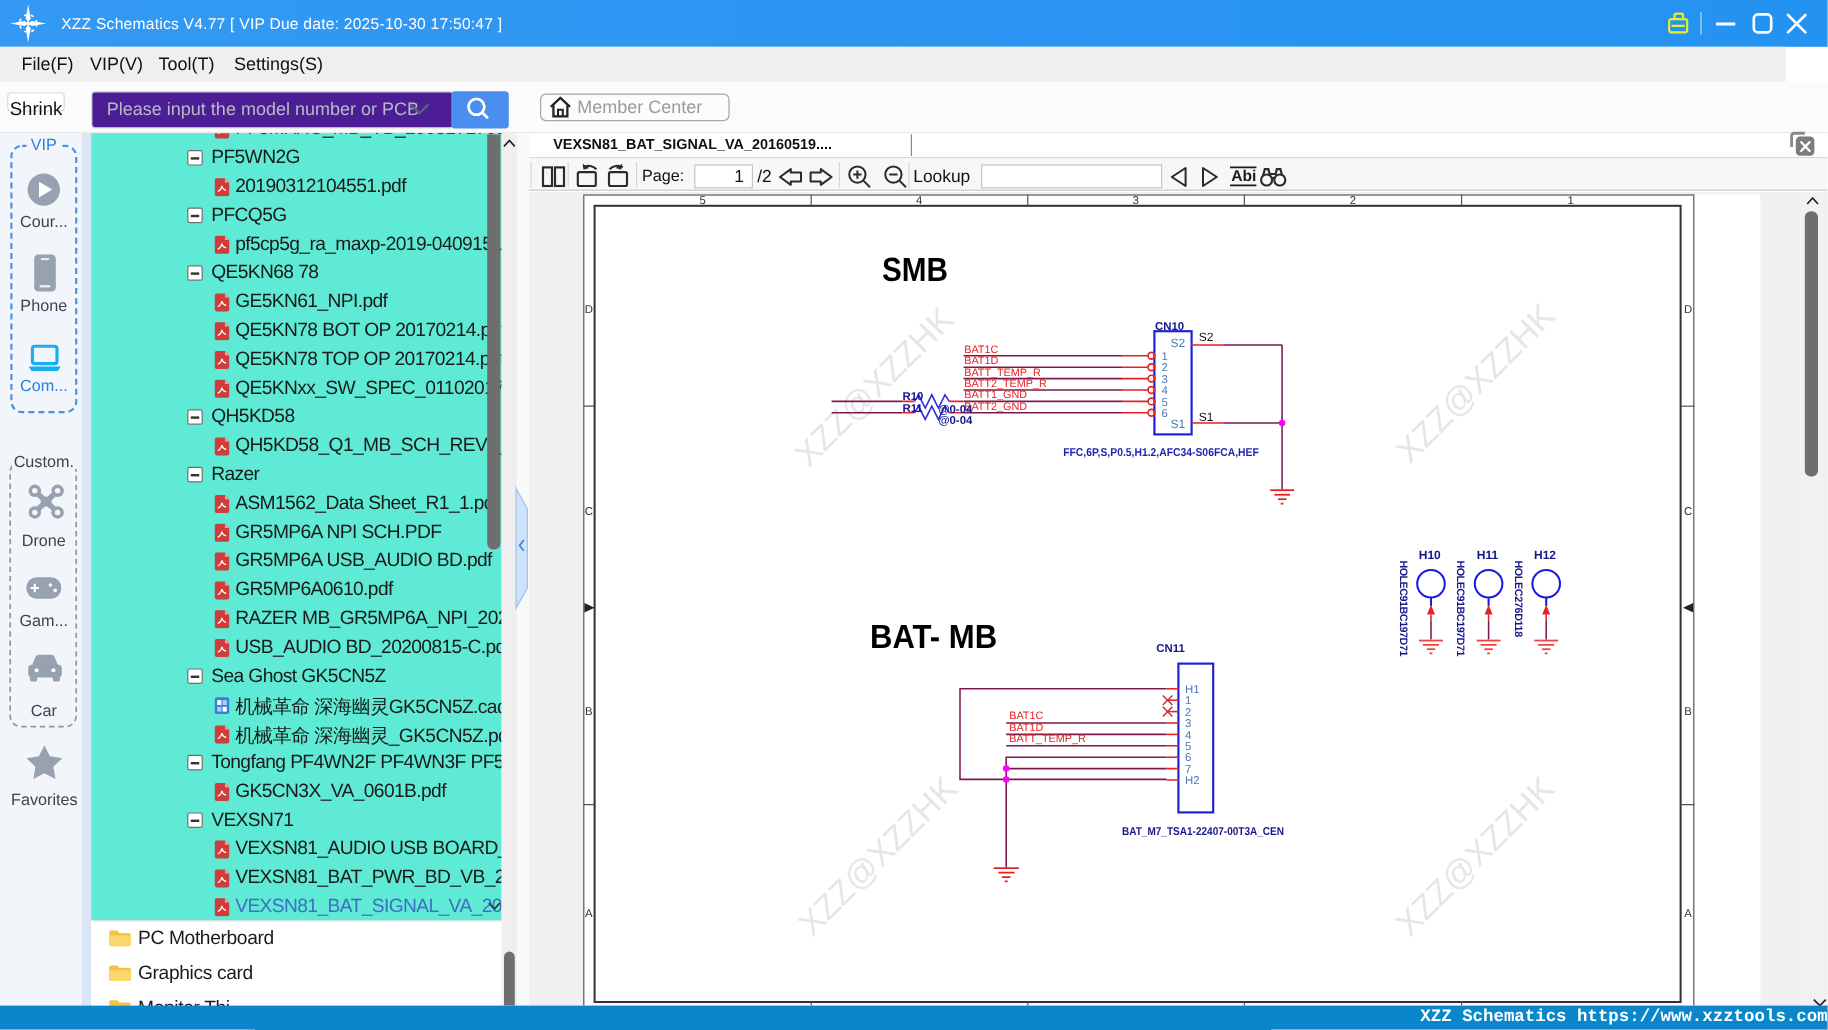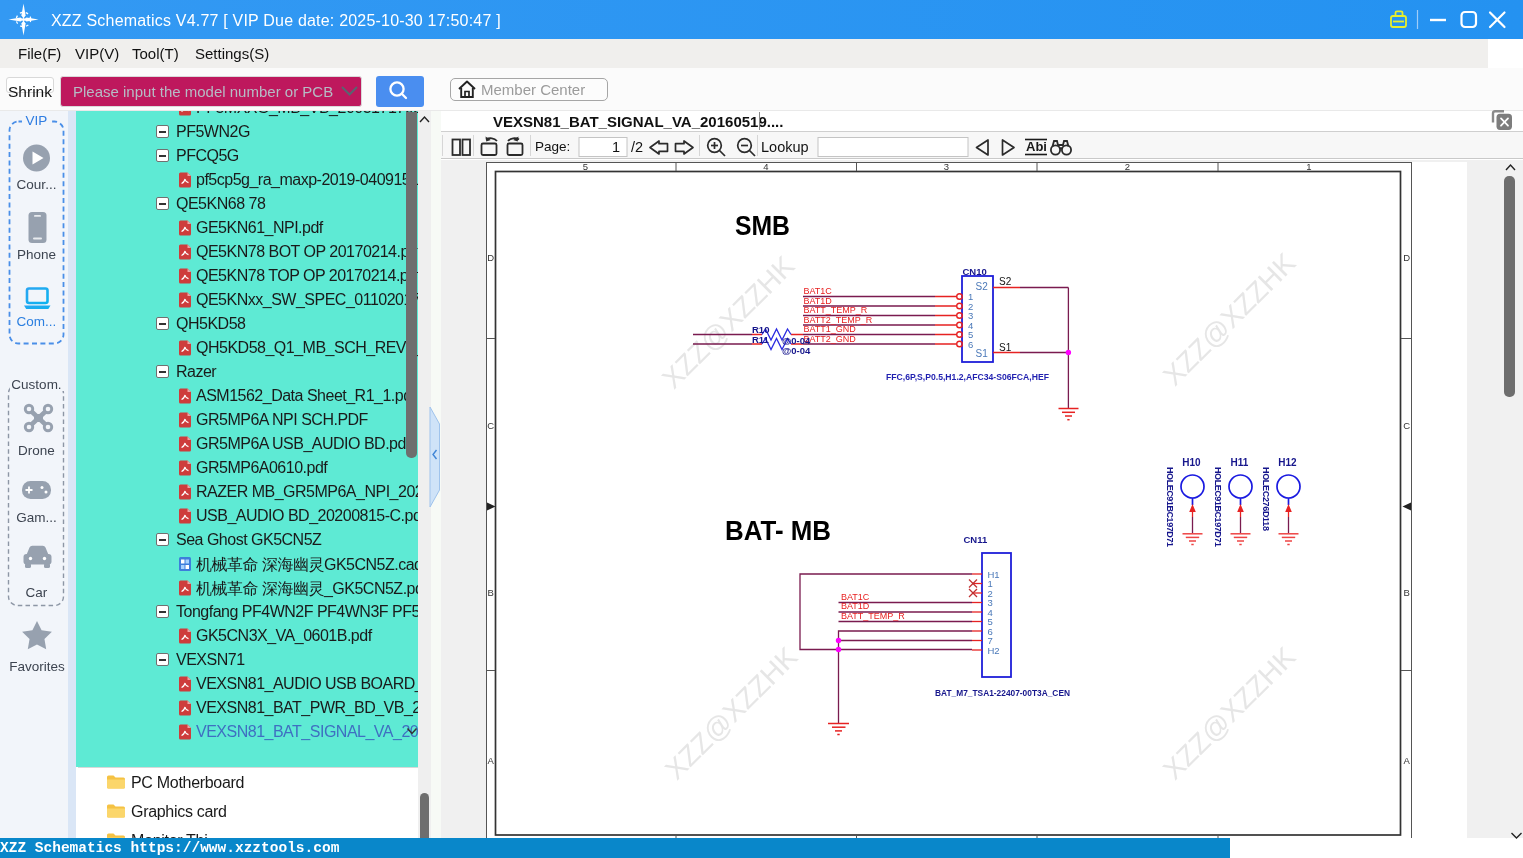--- a/index.html
+++ b/index.html
@@ -1,67 +1,67 @@
 <!DOCTYPE html>
 <html><head>
 <meta charset="utf-8">
 <style>
   * { margin:0; padding:0; box-sizing:border-box; }
   html,body { width:1523px; height:858px; overflow:hidden; font-family:"Liberation Sans", sans-serif; background:#fff; }
   .abs { position:absolute; }
   
   #titlebar { left:0; top:0; width:1523px; height:39px; background:linear-gradient(90deg,#3399f3,#2492f1); }
-  #title-text { left:51px; top:12px; color:#fff; font-size:16px; letter-spacing:0.2px; }
+  #title-text { left:51px; top:12px; color:#fff; font-size:13px; letter-spacing:0.2px; }
   
   #menubar { left:0; top:39px; width:1488px; height:29px; background:#f0efed; }
   .menu-item { position:absolute; top:6px; font-size:15px; color:#111; }
   
   #searchrow { left:0; top:68px; width:1523px; height:43px; background:#fbfbfb; border-bottom:1px solid #e9e9e9; }
   #shrink-btn { left:6px; top:77px; width:48px; height:16px; background:#fff; border:1px solid #d9d9d9; border-radius:3px; font-size:15.5px; color:#111; text-align:center; line-height:28px; }
-  #search-input { left:60px; top:76px; width:302px; height:31px; background:#be185d; border:1px solid #d9d9d9; border-radius:3px; }
+  #search-input { left:76px; top:76px; width:302px; height:31px; background:#4c1d95; border:1px solid #d9d9d9; border-radius:3px; }
   #search-ph { left:12px; top:6px; font-size:15px; color:#b6bcc5; }
   #search-btn { left:376px; top:76px; width:48px; height:31px; background:#4a8ef0; border-radius:3px; }
   #member-btn { left:450px; top:78px; width:158px; height:23px; border:1px solid #a6a6a6; border-radius:5px; background:#fcfcfc; }
   #member-txt { left:30px; top:2px; font-size:15px; color:#9b9b9b; }
   
   #sidebar { left:0; top:111px; width:76px; height:727px; background:#f2f5fa; }
   #sidebar-strip { left:68px; top:111px; width:8px; height:727px; background:#dae6f6; }
   
   #tree { left:76px; top:111px; width:342px; height:656px; background:#5eead4; overflow:hidden;text-decoration:underline; }
   #tree-inner { margin-top:-15px; }
   .trow { height:24px; white-space:nowrap; font-size:16px; letter-spacing:-0.5px; color:#1a1a1a; position:relative; }
   .trow .lbl { position:absolute; top:3px; }
   .exp { position:absolute; left:80px; top:5px; width:13px; height:13px; border:1px solid #707070; border-radius:2px; background:#fff; }
   .exp::after { content:""; position:absolute; left:2px; top:5px; width:7px; height:1.6px; background:#333; }
   .g .lbl { left:100px; }
   .f .lbl { left:120px; }
   .ficon { position:absolute; left:102px; top:4px; }
   .sel { color:#3f6fc1; }
   
   #foldersep { left:78px; top:767px; width:354px; height:1px; background:#d8d8d8; }
-  #folders { left:76px; top:768px; width:342px; height:70px; background:#fff;margin-left:16px; }
+  #folders { left:76px; top:768px; width:342px; height:70px; background:#fff; }
   .frow { height:29px; position:relative; white-space:nowrap; font-size:16px; letter-spacing:-0.3px; color:#1a1a1a; }
   .frow .lbl { position:absolute; left:39px; top:6px; }
   .frow svg { position:absolute; left:14px; top:6px; }
   
   #tree-track { left:418px; top:111px; width:13px; height:727px; background:#efefef; }
   #pale-col { left:431px; top:111px; width:10px; height:727px; background:#f7faf6; }
   #thumb-top { left:406px; top:112px; width:11px; height:346px; background:#6e6e6e; border-radius:0 0 5px 5px; }
   #thumb-bot { left:420px; top:793px; width:9px; height:45px; background:#6e6e6e; border-radius:5px 5px 0 0; }
   
   #tabrow { left:441px; top:111px; width:1082px; height:21px; background:#fff; border-bottom:1px solid #cfcfcf; }
-  #tabtxt { left:20px; top:2px; font-size:15px; font-weight:bold; color:#111;margin-left:32px; }
+  #tabtxt { left:20px; top:2px; font-size:12px; font-weight:bold; color:#111; }
   #tabsep { left:318px; top:1px; width:1px; height:18px; background:#888; }
   #toolbar { left:441px; top:132px; width:1082px; height:27px; background:#f7f7f7; border-bottom:1px solid #c9c9c9; }
   #pdfarea { left:441px; top:160px; width:1082px; height:678px; background:#f0f0f0; }
   
   #rtrack { left:1500px; top:160px; width:23px; height:678px; background:#f1f1f1; }
   #rthumb { left:1504px; top:176px; width:11px; height:221px; background:#6e6e6e; border-radius:5px; }
   
-  #bottombar { left:0; top:838px; width:1230px; height:20px; background:#0987ca; text-align:left; }
+  #bottombar { left:0; top:838px; width:1523px; height:20px; background:#0987ca; text-align:right; }
   #bottombar span { font-family:"Liberation Mono", monospace; font-weight:bold; font-size:14.5px; color:#fff; line-height:20px; }
 </style>
 </head>
 <body>
 <div class="abs" id="titlebar"></div>
 <svg class="abs" style="left:0;top:0;" width="1523" height="39" viewBox="0 0 1523 39">
 
   <g fill="#fff">
     <path d="M23.5 3.5 L25.6 15.5 L23.5 18.6 L21.4 15.5 Z"></path>
     <path d="M23.5 35.5 L25.6 23.5 L23.5 20.4 L21.4 23.5 Z"></path>
@@ -186,20 +186,28 @@
         <svg class="ficon" width="14" height="16" viewBox="0 0 14 16">
           <path d="M1 2a1.5 1.5 0 0 1 1.5-1.5h7L13 4v10a1.5 1.5 0 0 1-1.5 1.5h-9A1.5 1.5 0 0 1 1 14Z" fill="#ce3c3c"></path>
           <path d="M9.5.5 13 4H9.5Z" fill="#eda4a4"></path>
           <path d="M3.5 11.5c1.5-.5 3-2.5 3.5-4.5.3 1.8 1.9 3.3 3.5 3.6" stroke="#fff" stroke-width="1.1" fill="none"></path>
         </svg>
         <span class="lbl">PF5MXXG_MB_VB_2003171708p</span>
       </div>
 <div class="trow g">
         <span class="exp"></span>
         <span class="lbl">PF5WN2G</span>
+      </div>
+<div class="trow f">
+        <svg class="ficon" width="14" height="16" viewBox="0 0 14 16">
+          <path d="M1 2a1.5 1.5 0 0 1 1.5-1.5h7L13 4v10a1.5 1.5 0 0 1-1.5 1.5h-9A1.5 1.5 0 0 1 1 14Z" fill="#ce3c3c"></path>
+          <path d="M9.5.5 13 4H9.5Z" fill="#eda4a4"></path>
+          <path d="M3.5 11.5c1.5-.5 3-2.5 3.5-4.5.3 1.8 1.9 3.3 3.5 3.6" stroke="#fff" stroke-width="1.1" fill="none"></path>
+        </svg>
+        <span class="lbl">20190312104551.pdf</span>
       </div>
 <div class="trow g">
         <span class="exp"></span>
         <span class="lbl">PFCQ5G</span>
       </div>
 <div class="trow f">
         <svg class="ficon" width="14" height="16" viewBox="0 0 14 16">
           <path d="M1 2a1.5 1.5 0 0 1 1.5-1.5h7L13 4v10a1.5 1.5 0 0 1-1.5 1.5h-9A1.5 1.5 0 0 1 1 14Z" fill="#ce3c3c"></path>
           <path d="M9.5.5 13 4H9.5Z" fill="#eda4a4"></path>
           <path d="M3.5 11.5c1.5-.5 3-2.5 3.5-4.5.3 1.8 1.9 3.3 3.5 3.6" stroke="#fff" stroke-width="1.1" fill="none"></path>

